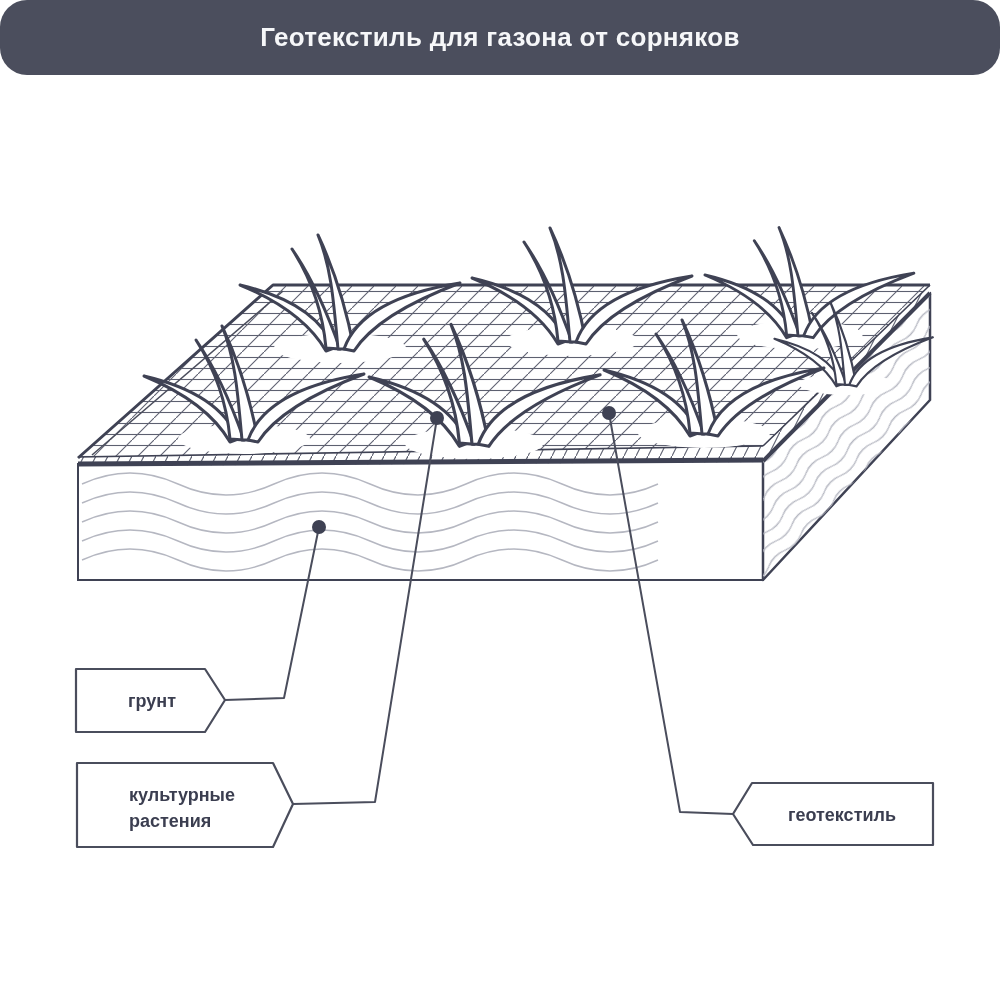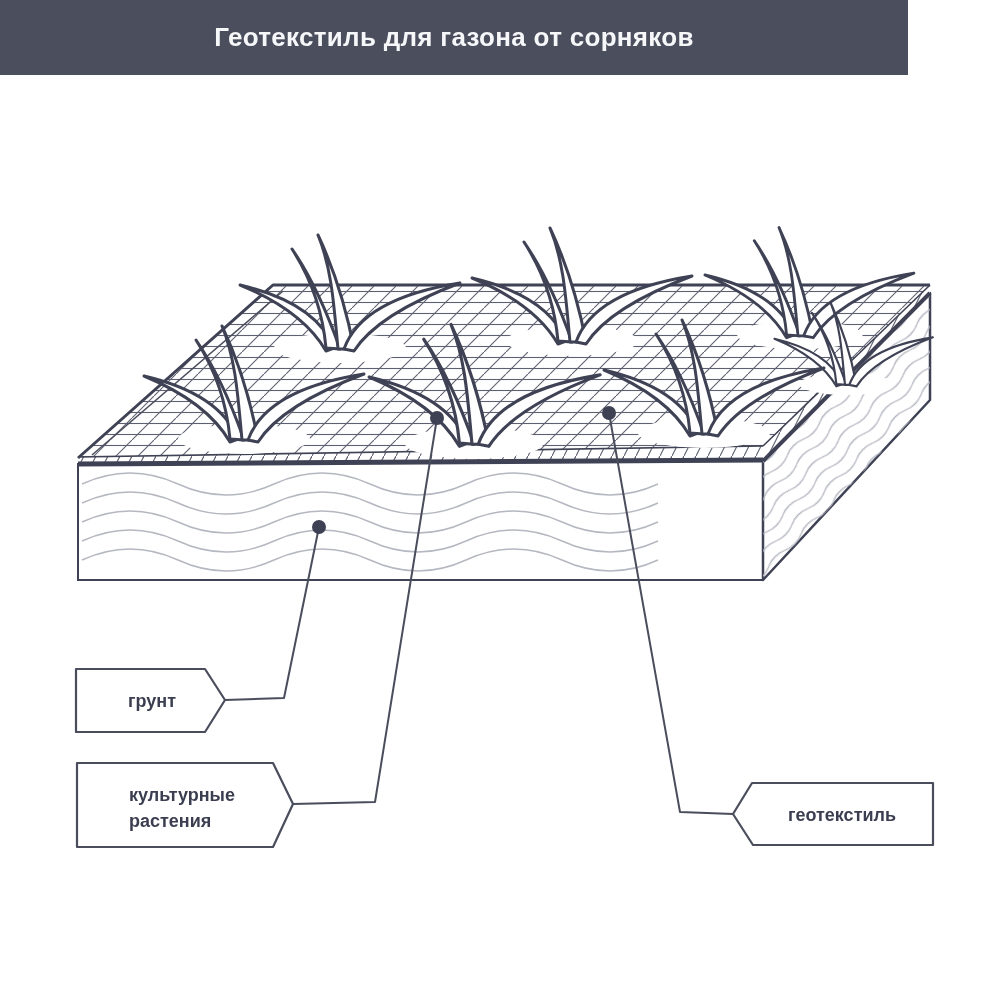--- a/index.html
+++ b/index.html
@@ -4,23 +4,23 @@
 <style>
   html,body{margin:0;padding:0;background:#ffffff;}
   .page{
     position:relative;
     width:1000px;height:1000px;
     background:#ffffff;
     overflow:hidden;
     font-family:"Liberation Sans", sans-serif;
   }
   .titlebar{
-    position:absolute;top:0;left:0;width:908px;height:75px;
+    position:absolute;top:0;left:0;width:1000px;height:75px;
     background:#4b4e5d;
-    display:flex;align-items:center;justify-content:center;
+    display:flex;align-items:center;justify-content:center;border-radius:27px;
   }
   .titlebar h1{
     margin:0;
     color:#f6f7f9;
     font-size:26px;
     font-weight:bold;
     letter-spacing:.3px;
   }
   svg.diagram{
     position:absolute;top:0;left:0;width:1000px;height:1000px;display:block;

